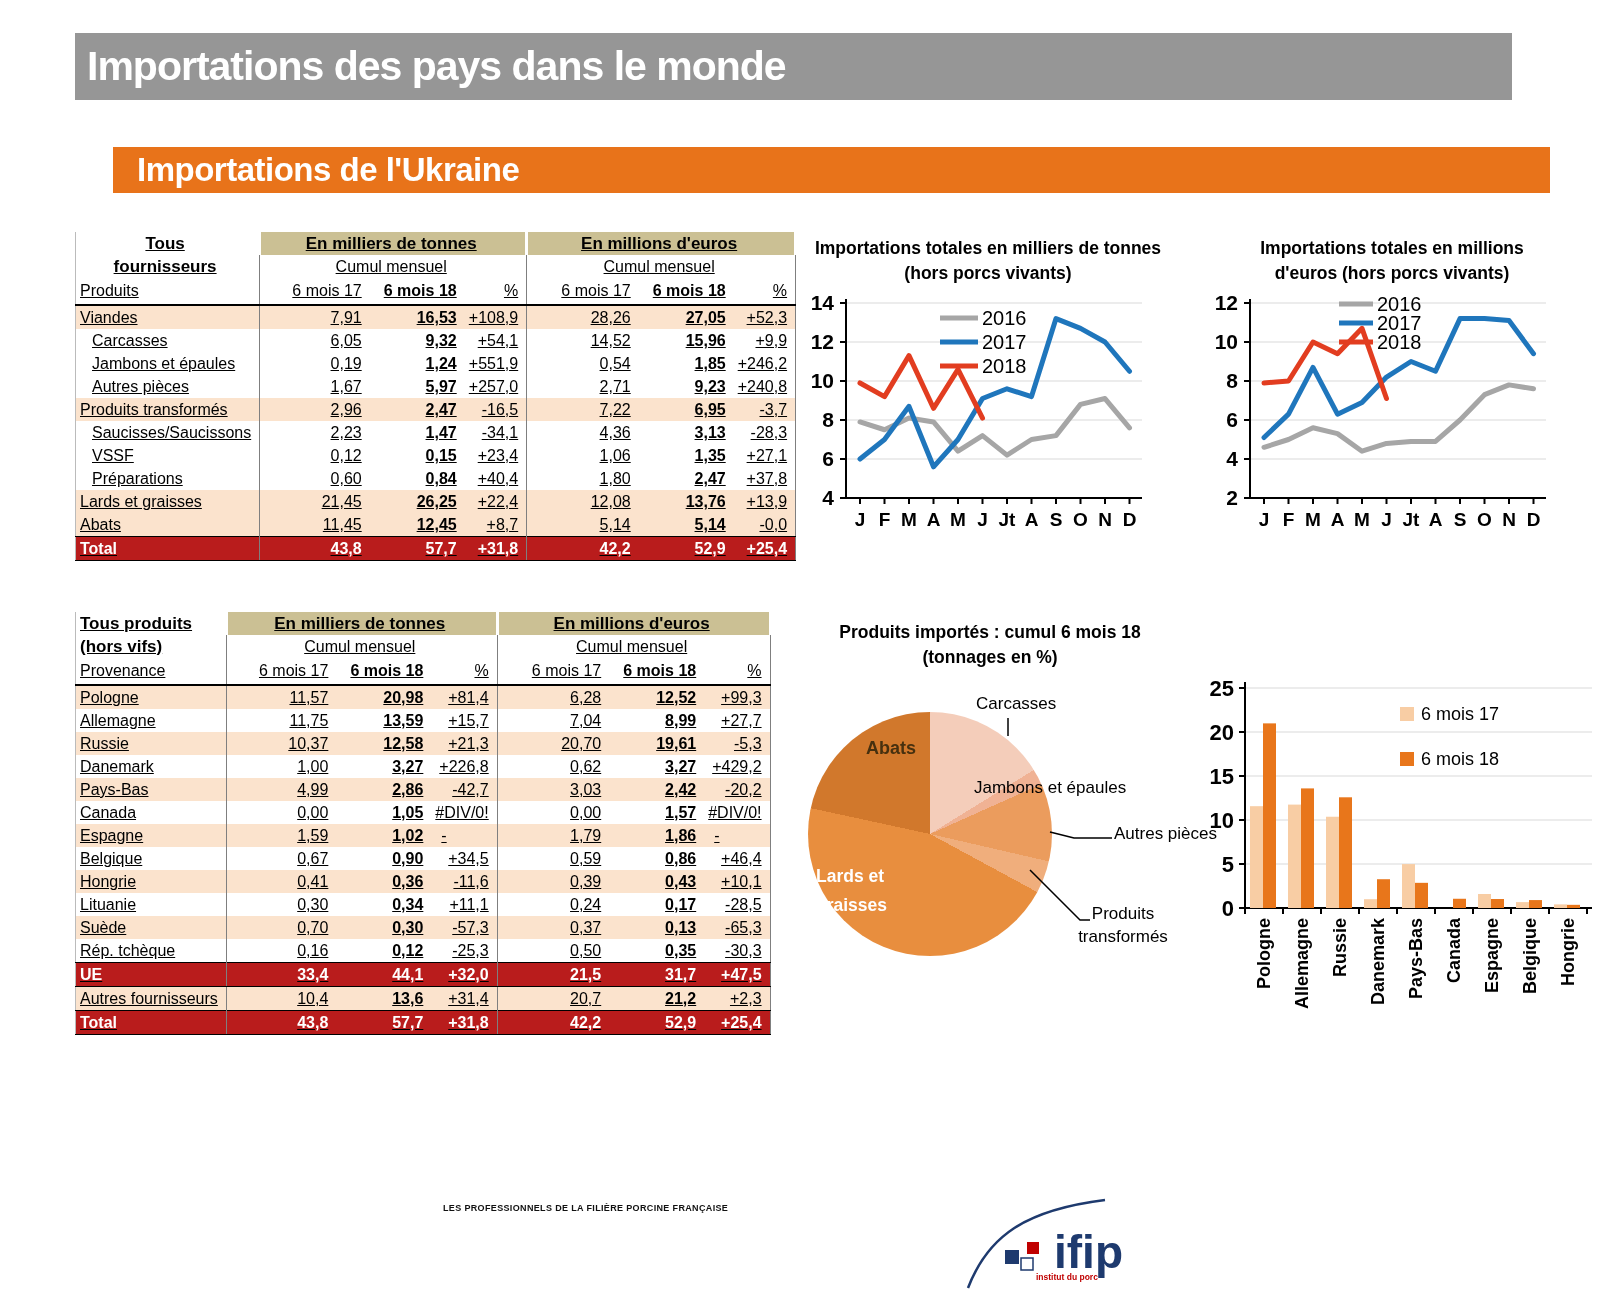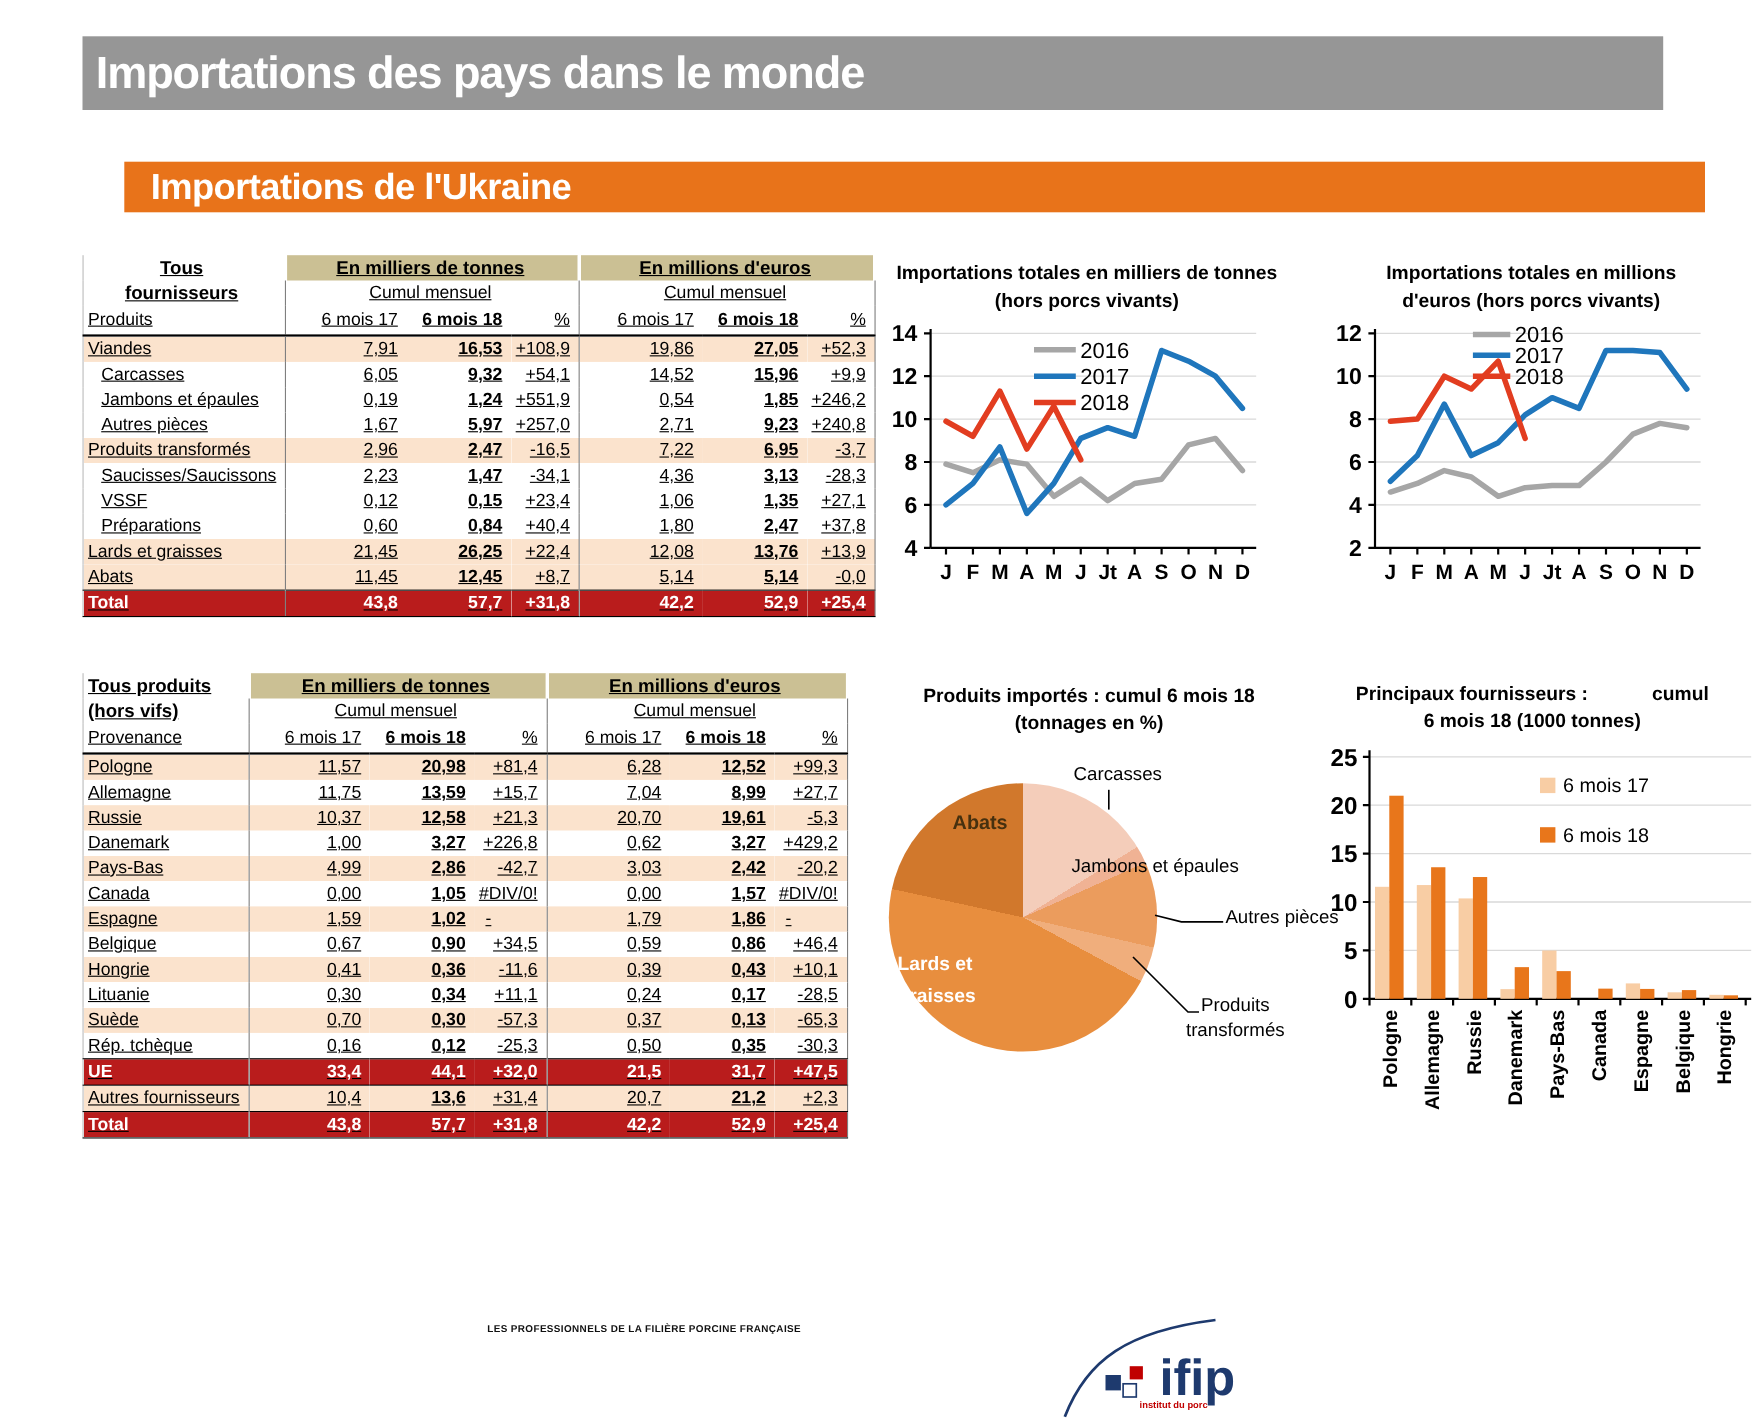--- a/index.html
+++ b/index.html
@@ -114,21 +114,21 @@
           <td class="num">%</td>
           <td class="num sep">6 mois 17</td>
           <td class="num b">6 mois 18</td>
           <td class="num">%</td>
         </tr>
         <tr class="kind-cat">
           <td class="lbl">Viandes</td>
           <td class="num sep">7,91</td>
           <td class="num b">16,53</td>
           <td class="num">+108,9</td>
-          <td class="num sep">19,86</td>
+          <td class="num sep">28,26</td>
           <td class="num b">27,05</td>
           <td class="num">+52,3</td>
         </tr>
         <tr class="kind-sub sub">
           <td class="lbl">Carcasses</td>
           <td class="num sep">6,05</td>
           <td class="num b">9,32</td>
           <td class="num">+54,1</td>
           <td class="num sep">14,52</td>
           <td class="num b">15,96</td>
@@ -524,24 +524,20 @@
       <div>transformés</div>
     </div>
     <div class="pie-label" id="lbl-abats">Abats</div>
     <div class="pie-label" id="lbl-lards">
       <div>Lards et</div>
       <div>graisses</div>
     </div>
   </div>
 
   <div id="barblock">
-    <div id="bar-title">
-      <div>Principaux fournisseurs :&nbsp;&nbsp;&nbsp;&nbsp;&nbsp;&nbsp;&nbsp;&nbsp;&nbsp;&nbsp;&nbsp;&nbsp;cumul</div>
-      <div>6 mois 18 (1000 tonnes)</div>
-    </div>
     <svg id="svg-bars" width="406" height="372">
         <line x1="51" y1="190" x2="398" y2="190" stroke="#D9D9D9" stroke-width="1.2"></line>
         <line x1="51" y1="146" x2="398" y2="146" stroke="#D9D9D9" stroke-width="1.2"></line>
         <line x1="51" y1="102" x2="398" y2="102" stroke="#D9D9D9" stroke-width="1.2"></line>
         <line x1="51" y1="58" x2="398" y2="58" stroke="#D9D9D9" stroke-width="1.2"></line>
         <line x1="51" y1="14" x2="398" y2="14" stroke="#D9D9D9" stroke-width="1.2"></line>
         <line x1="51" y1="8" x2="51" y2="234" stroke="#000" stroke-width="2"></line>
         <line x1="51" y1="234" x2="398" y2="234" stroke="#000" stroke-width="2"></line>
         <line x1="45" y1="234" x2="51" y2="234" stroke="#000" stroke-width="2"></line>
         <text x="40" y="242" text-anchor="end" font-size="22" font-weight="bold" fill="#000">0</text>

